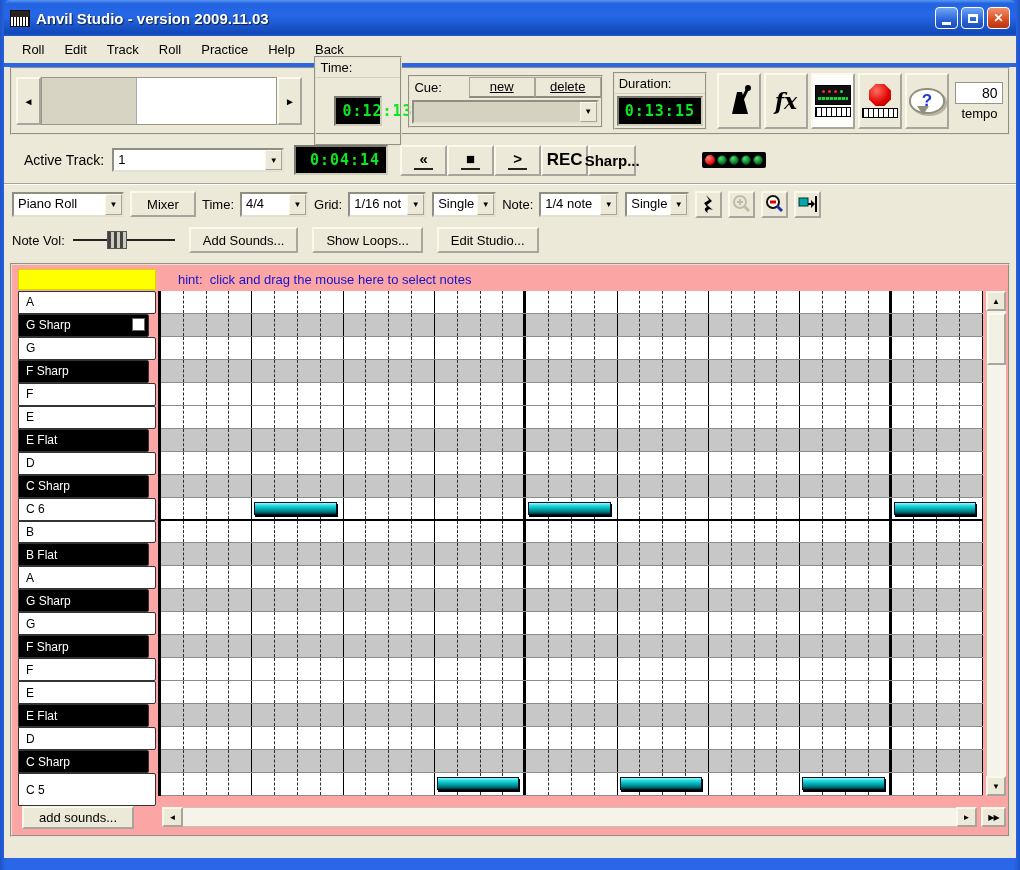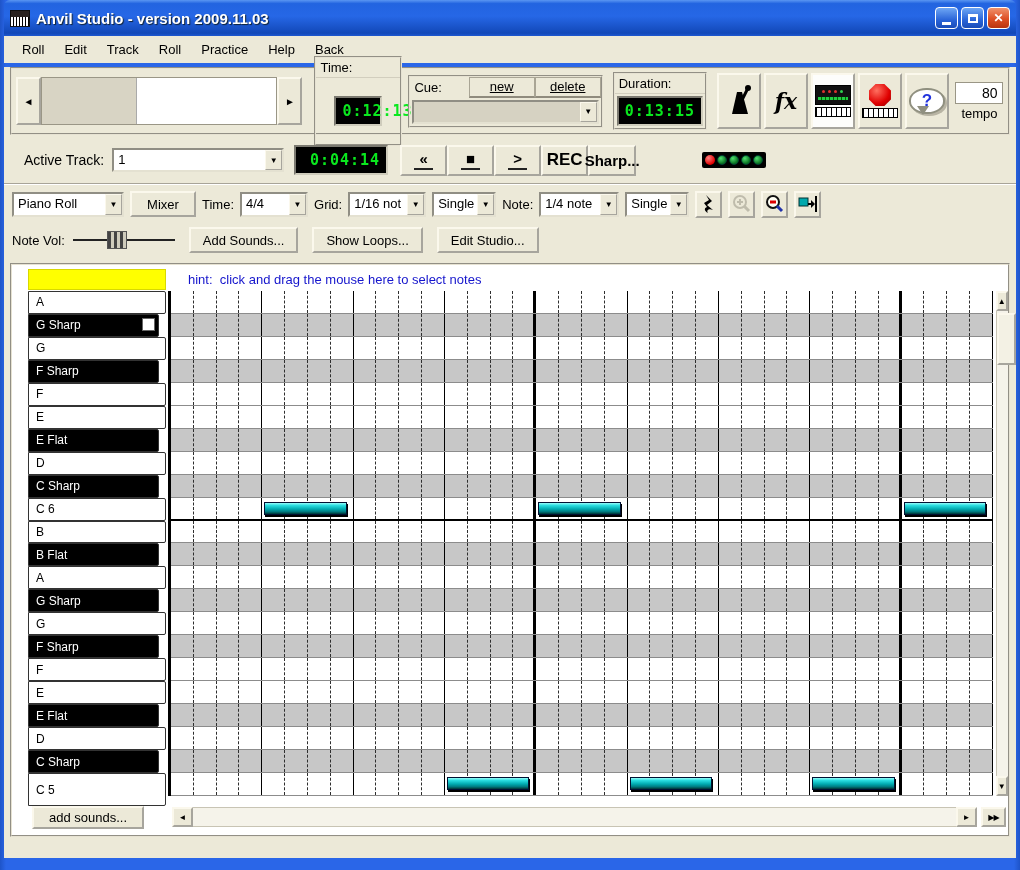--- a/index.html
+++ b/index.html
@@ -113,22 +113,22 @@
   .mixerbtn{ width:66px; height:26px; }
   
   .toolsbar{ margin:6px 6px 0 8px; height:30px; display:flex; align-items:center; font-size:13px; }
   .slider{ position:relative; width:102px; height:18px; margin-left:8px; }
   .slider .line{ position:absolute; top:8px; left:0; right:0; height:2px; background:#222; }
   .slider .thumb{ position:absolute; top:0; left:34px; width:20px; height:18px;
     background:#d4d0c0; border:1px solid #555;
     background-image:repeating-linear-gradient(90deg,#444 0 3px,#cfccbc 3px 6px); }
   .toolsbar .btn{ height:26px; margin-left:14px; padding:0 12px; }
   
-  .rollpanel{ margin:8px 6px 0 6px; height:574px; background:#ffffff; border:2px groove #e6e2d2;
-    padding:2px 2px 0 12px; }
+  .rollpanel{ margin:8px 6px 0 6px; height:574px; background:#fca5a5; border:2px groove #e6e2d2;
+    padding:2px 2px 0 2px; }
   .rollheader{ height:24px; display:flex; align-items:center; }
   .yellowbox{ width:138px; height:21px; background:#ffff00; border:1px solid #d8d800; margin-left:4px; }
   .hint{ color:#1515cc; font-size:13px; margin-left:22px; white-space:pre; }
   .rollbody{ display:flex; height:505px; }
   .keyscol{ width:146px; padding-left:4px; }
   .keyrow{ position:relative; }
   .key{ height:100%; font-size:12px; display:flex; align-items:center; padding-left:7px;
     border:1px solid #333; margin-bottom:-1px; position:relative; }
   .key.white{ background:#fff; color:#000; width:138px; border-radius:0 2px 2px 0; }
   .key.black{ background:#000; color:#fff; width:131px; border-radius:0 2px 2px 0; }

